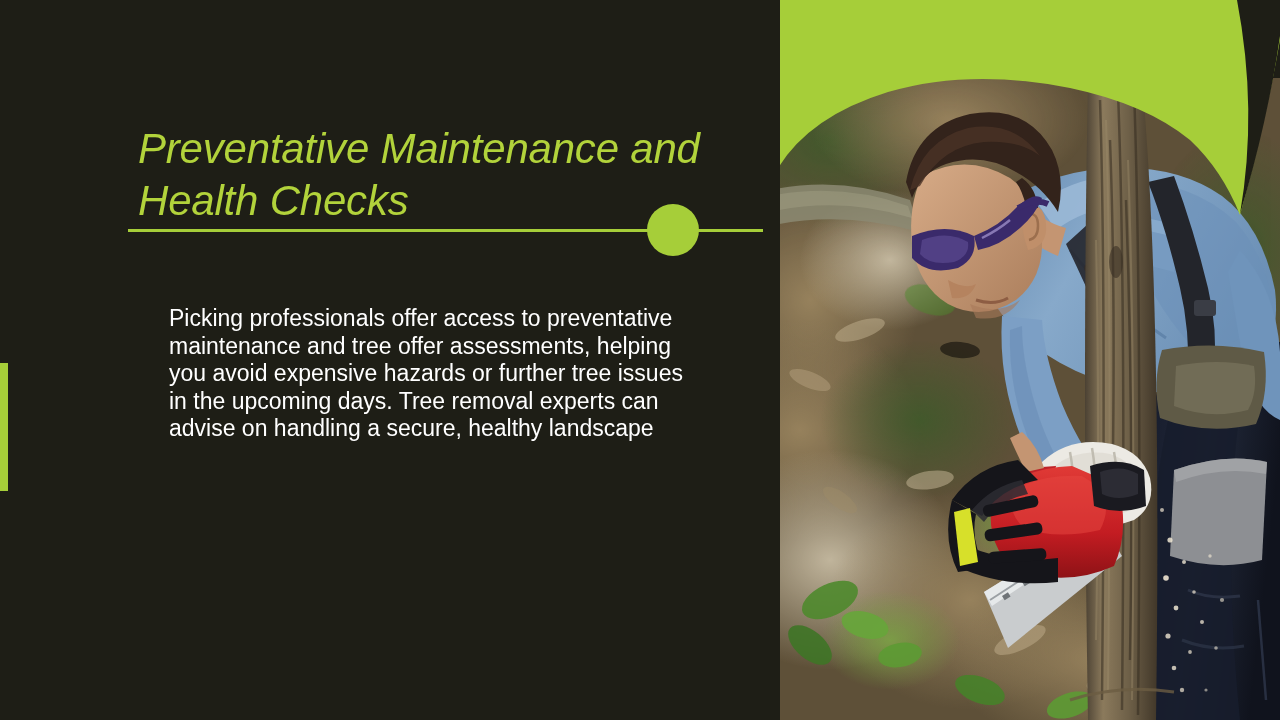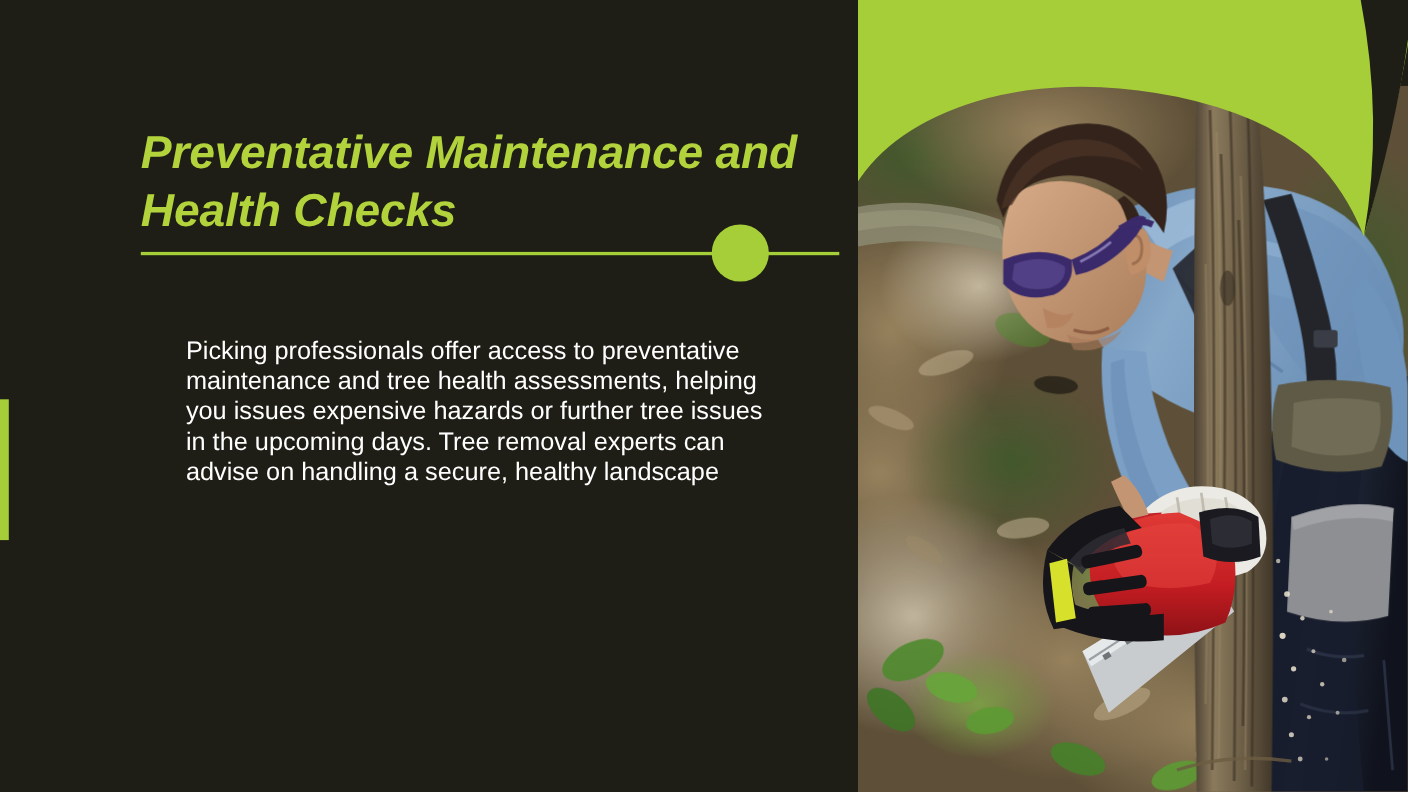--- a/index.html
+++ b/index.html
@@ -25,24 +25,24 @@
     height: 128px;
     background: #a6ce39;
   }
 
   
   #title {
     position: absolute;
     left: 128px;
     top: 113px;
     width: 600px;
-    margin: 0;
+    margin: 10px;
     font-size: 42px;
     line-height: 52px;
-    font-weight: bold;
+    font-weight: normal;
     font-style: italic;
     color: #b2d33b;
     letter-spacing: -0.2px;
   }
 
   #divider {
     position: absolute;
     left: 128px;
     top: 229px;
     width: 635px;
@@ -95,21 +95,21 @@
 
 <div id="slide">
 
   <div id="accent-bar"></div>
 
   <h1 id="title">Preventative Maintenance and Health Checks</h1>
 
   <div id="divider"></div>
   <div id="divider-dot"></div>
 
-  <p id="body-text">Picking professionals offer access to preventative maintenance and tree health assessments, helping you issues expensive hazards or further tree issues in the upcoming days. Tree removal experts can advise on handling a secure, healthy landscape</p>
+  <p id="body-text">Picking professionals offer access to preventative maintenance and tree offer assessments, helping you avoid expensive hazards or further tree issues in the upcoming days. Tree removal experts can advise on handling a secure, healthy landscape</p>
 
   <div id="media-panel">
 
     <svg width="510" height="720" viewBox="0 0 510 720">
       <defs>
 
         <clipPath id="photoClip">
           <path d="M 8 720 L 8 160 Q 8 78 96 78 L 510 78 L 510 720 Z"></path>
         </clipPath>
 

